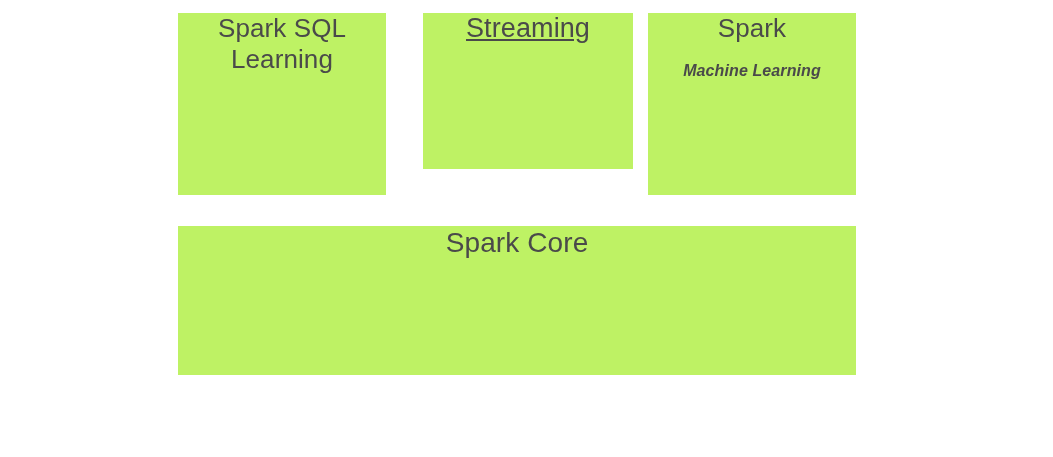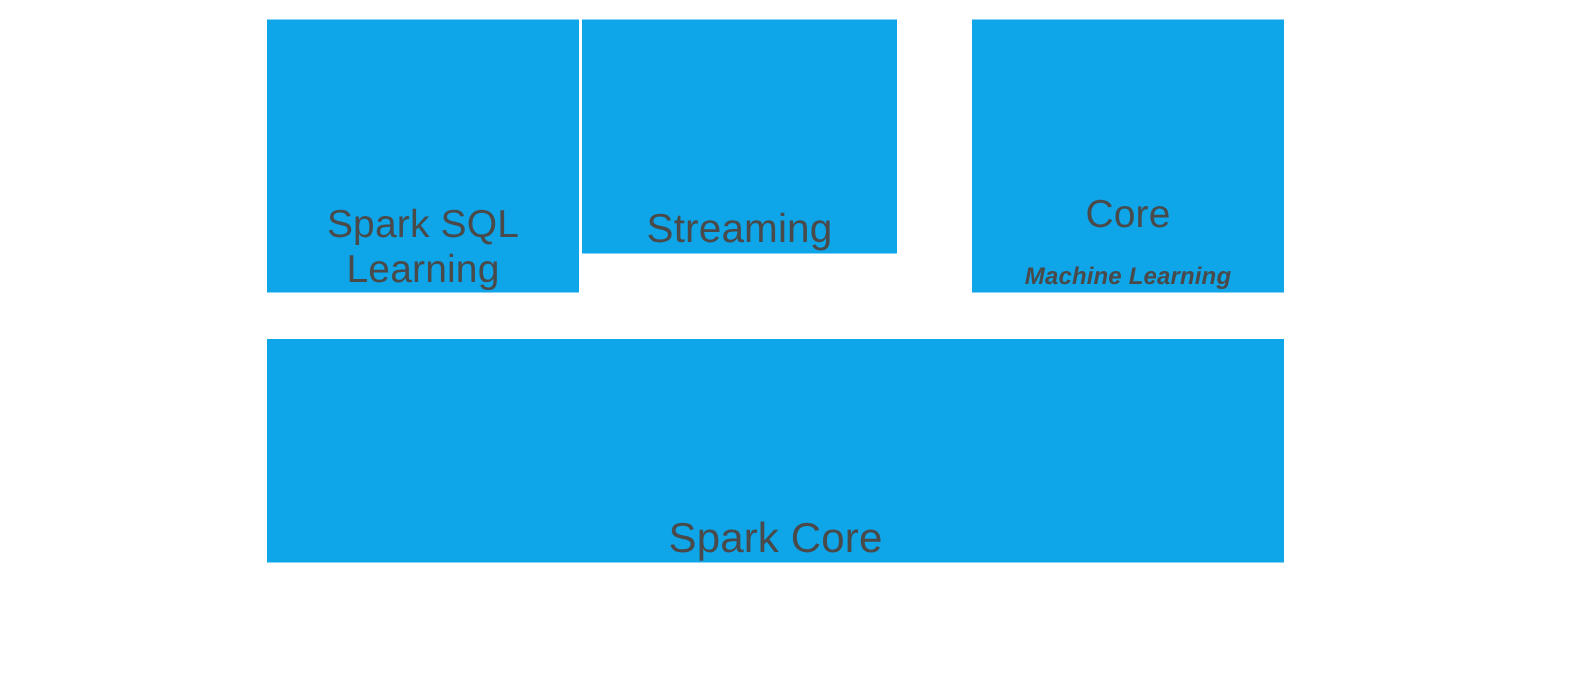--- a/index.html
+++ b/index.html
@@ -14,42 +14,43 @@
   #canvas {
     position: relative;
     width: 1053px;
     height: 457px;
     background: #ffffff;
     overflow: hidden;
   }
   .box {
     position: absolute;
     box-sizing: border-box;
-    background: #0ea5e9;
+    background: #bef264;
     display: flex;
     flex-direction: column;
     align-items: center;
-    justify-content: flex-end;
+    justify-content: flex-start;
     color: #4a4a4a;
     text-align: center;
     line-height: 1.18;
     -webkit-font-smoothing: antialiased;
   }
   
   #box-spark-sql {
     left: 178px;
     top: 13px;
     width: 208px;
     height: 182px;
   }
   #box-streaming {
-    left: 388px;
+    left: 423px;
     top: 13px;
     width: 210px;
     height: 156px;
+    text-decoration: underline;
   }
   #box-mllib {
     left: 648px;
     top: 13px;
     width: 208px;
     height: 182px;
   }
   
   #box-spark-core {
     left: 178px;
@@ -101,21 +102,21 @@
   </div>
 
   <div class="box" id="box-streaming">
     <div class="stack-label">
       <span class="title lg">Streaming</span>
     </div>
   </div>
 
   <div class="box" id="box-mllib">
     <div class="stack-label">
-      <span class="title">Core</span>
+      <span class="title">Spark</span>
       <span class="subtitle">Machine Learning</span>
     </div>
   </div>
 
   <div class="box" id="box-spark-core">
     <div class="stack-label">
       <span class="title xl">Spark Core</span>
     </div>
   </div>
 

